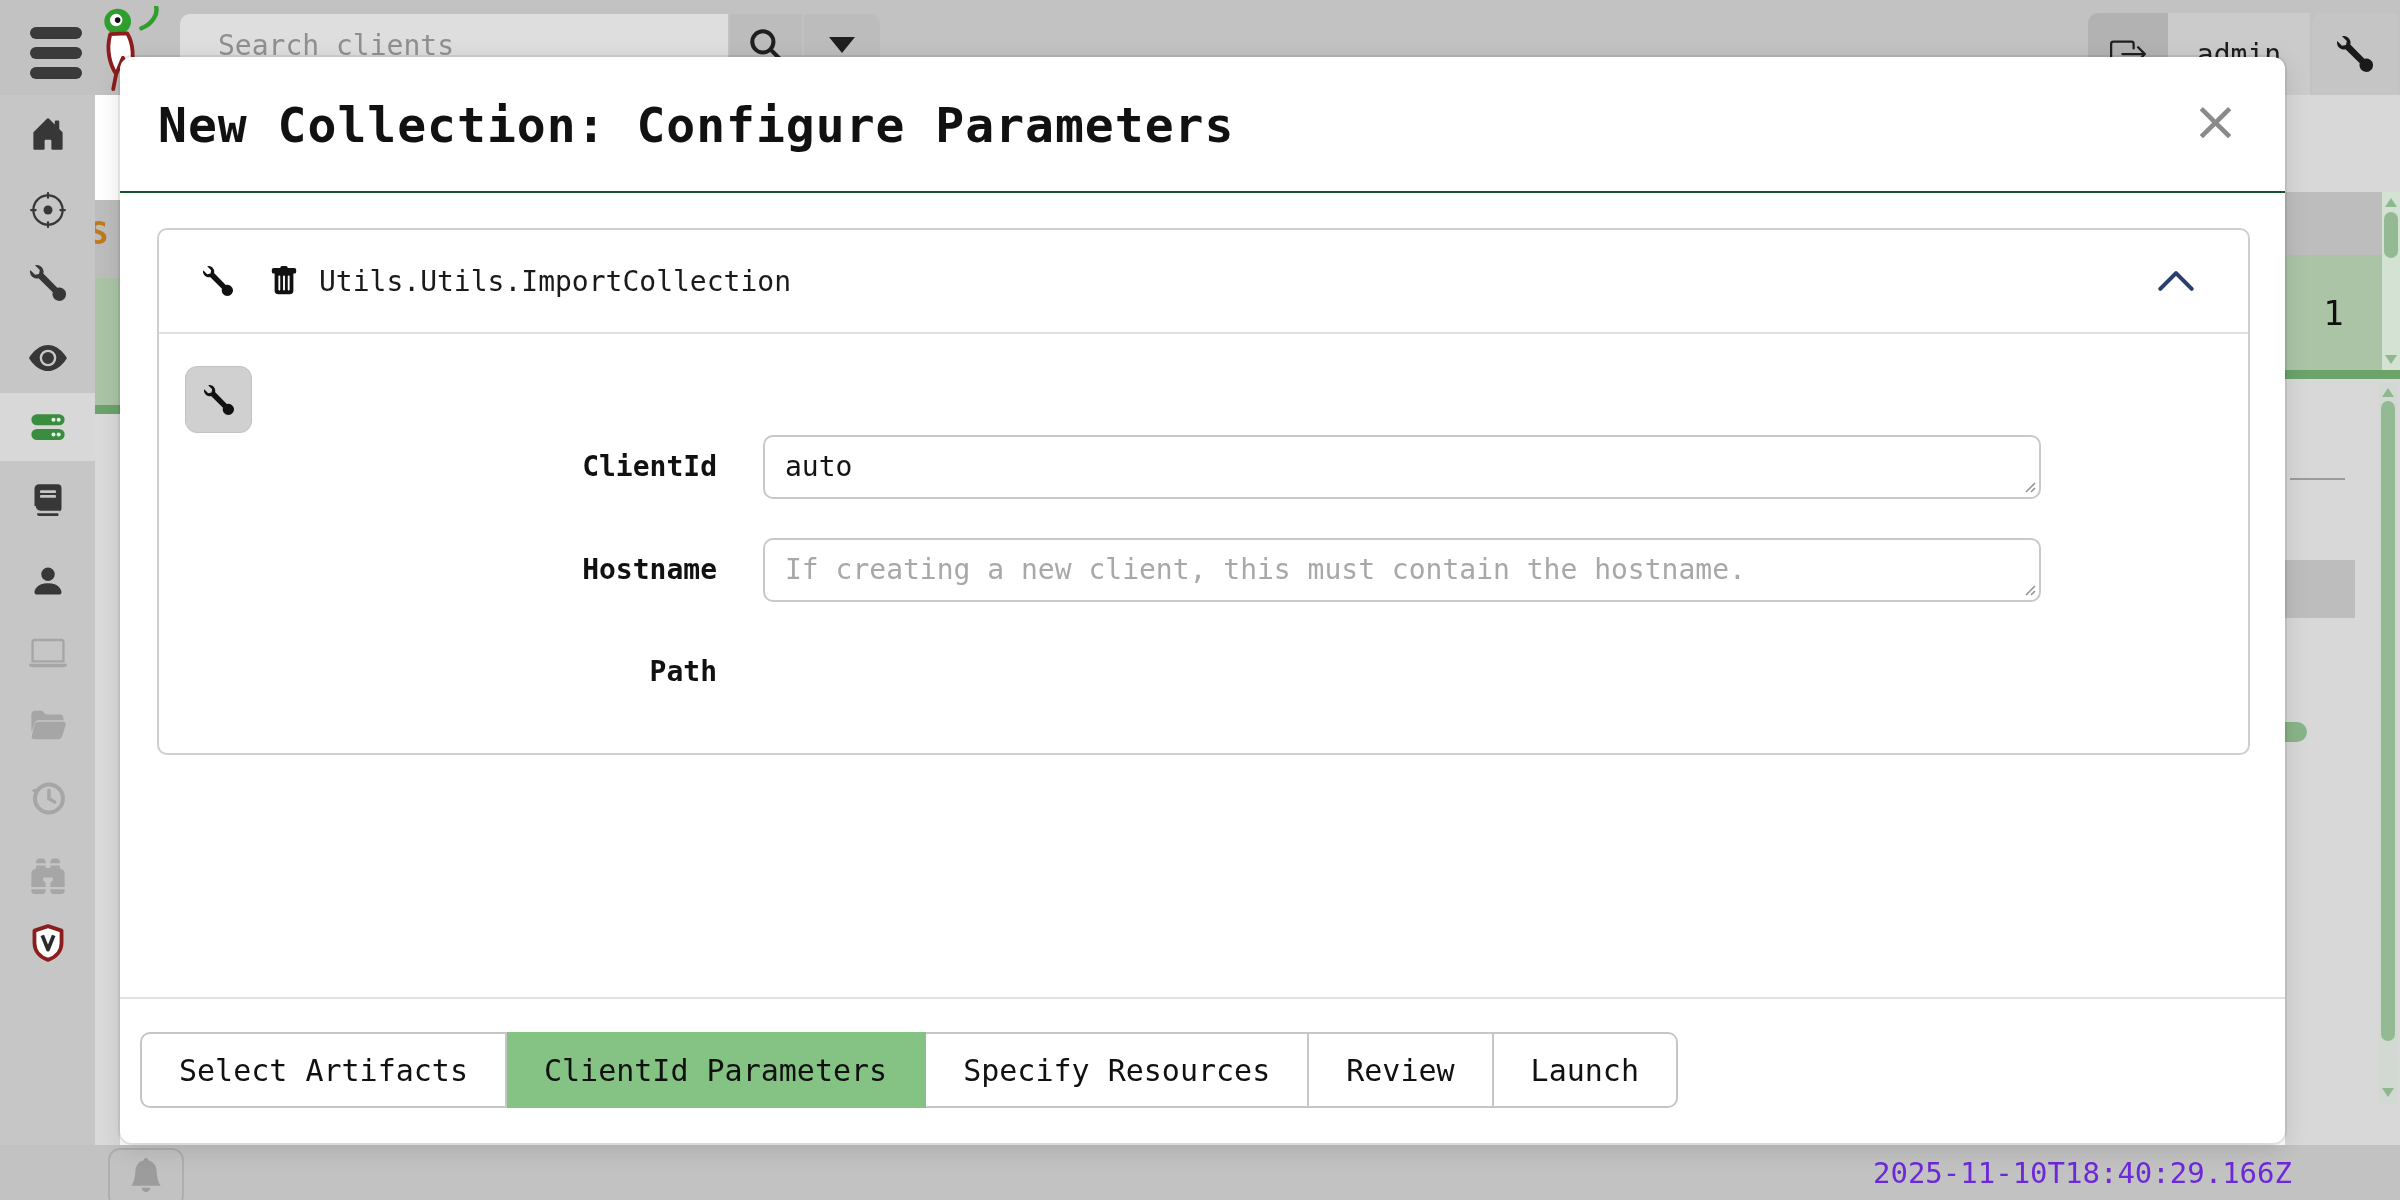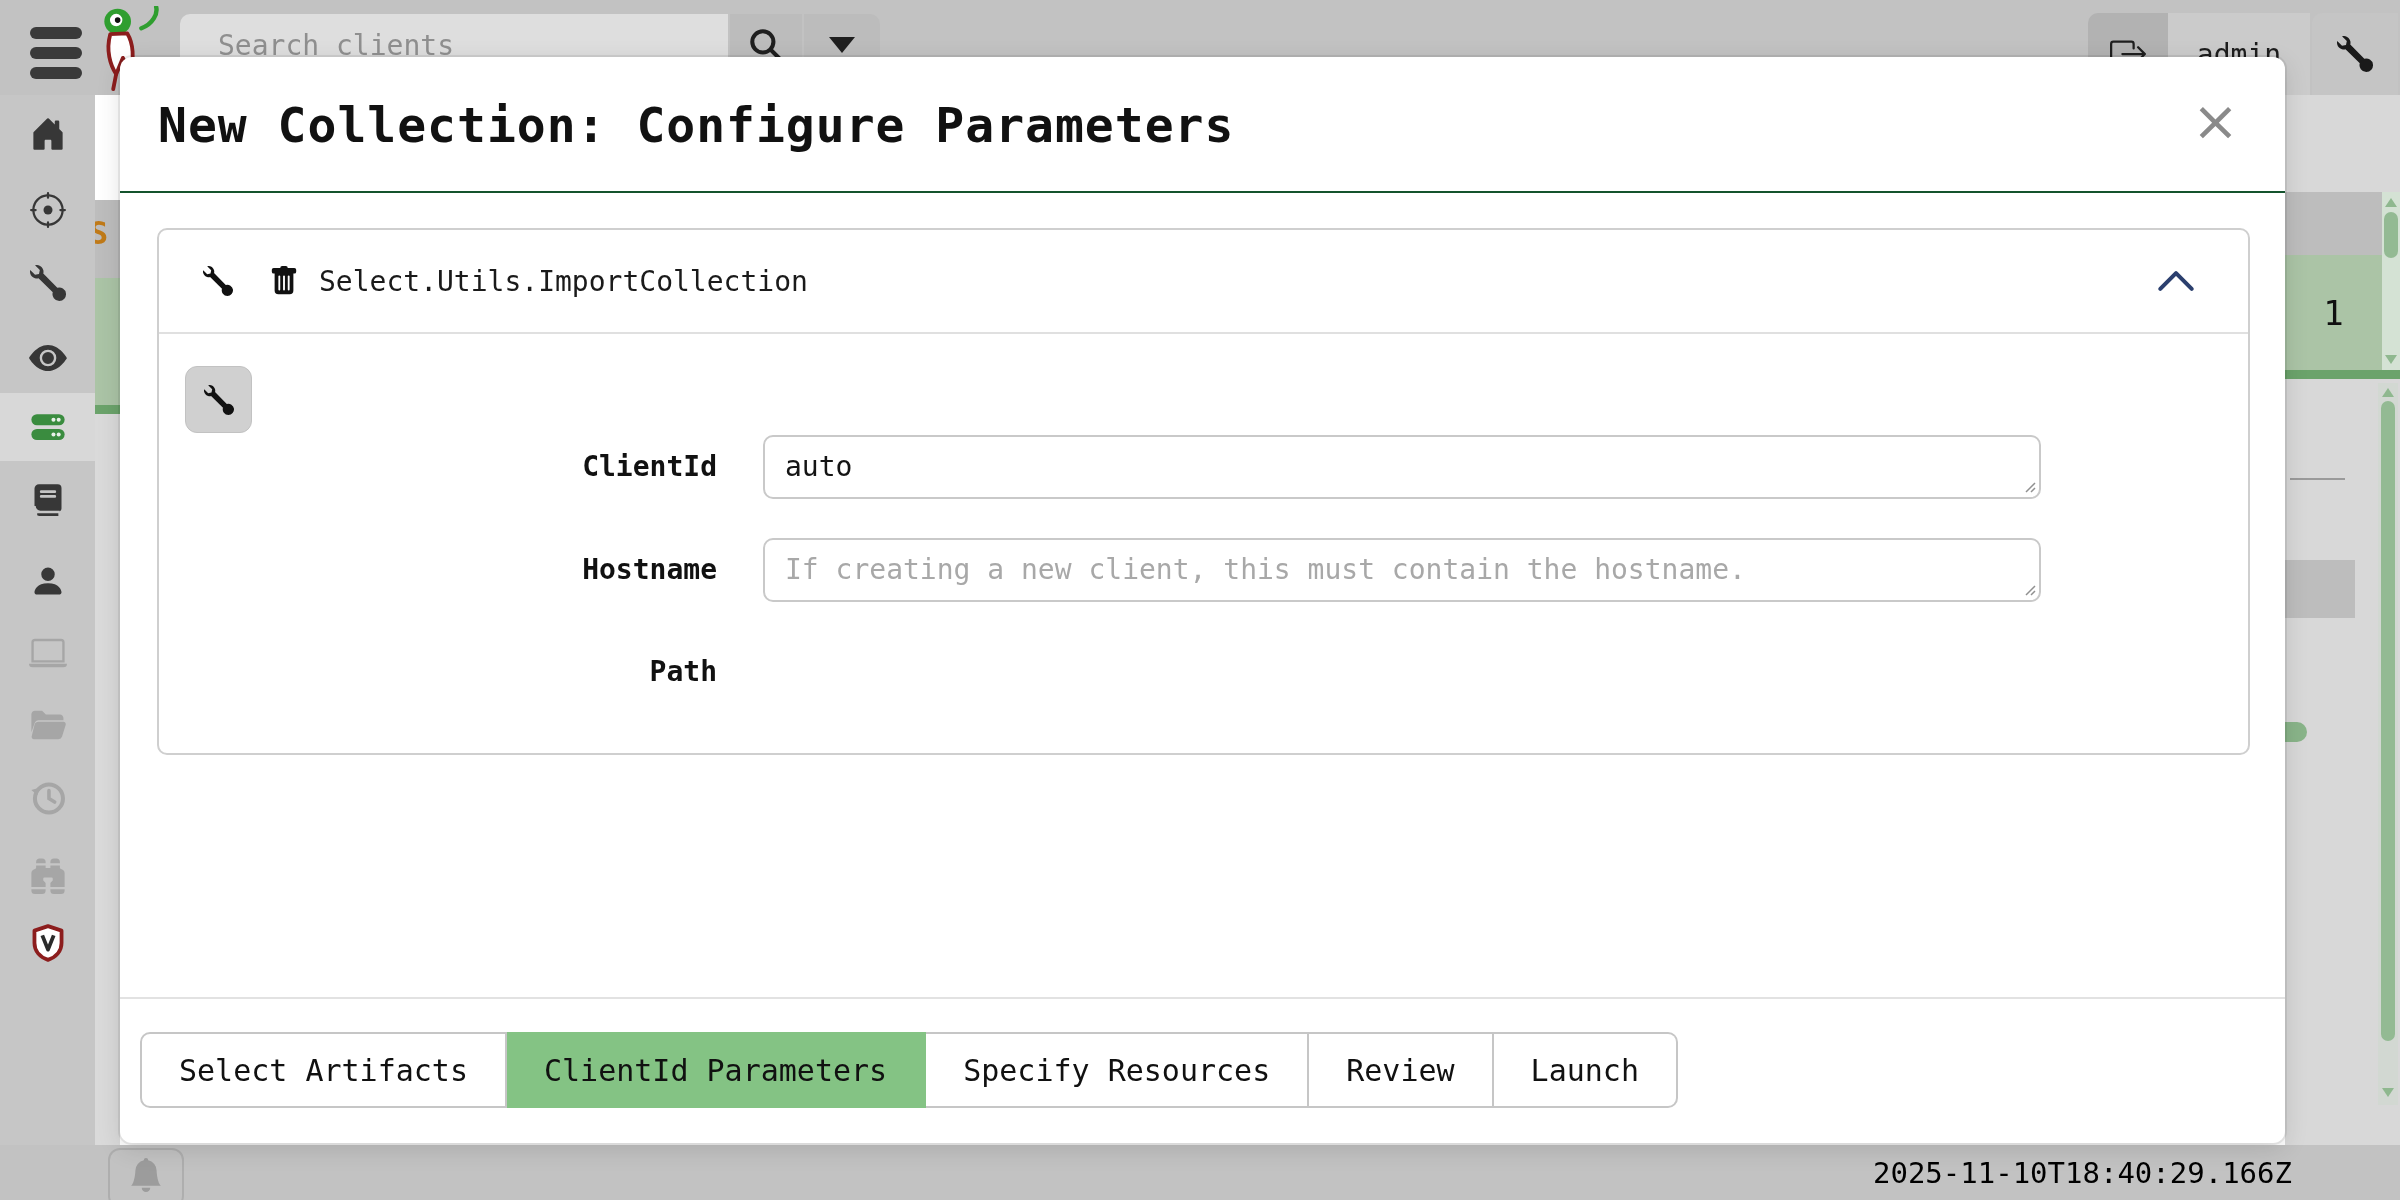--- a/index.html
+++ b/index.html
@@ -50,21 +50,21 @@
   .tri-up{border-bottom:9px solid #8fb88f;}
   .tri-down{border-top:9px solid #8fb88f;}
   .bg-right .hline{position:absolute;left:5px;top:383px;width:55px;height:2px;background:#9a9a9a;}
   .bg-right .blockg{position:absolute;left:0;top:465px;width:70px;height:58px;background:#bdbdbd;}
   .bg-right .nub{position:absolute;left:0;top:627px;width:22px;height:20px;background:#89b489;border-radius:0 10px 10px 0;}
 
   
   .footerbar{position:absolute;left:0;top:1145px;width:2400px;height:55px;background:#c2c2c2;z-index:1;}
   .bell-btn{position:absolute;left:108px;top:3px;width:76px;height:60px;border:2px solid #aeaeae;border-radius:12px;
       display:flex;align-items:flex-start;justify-content:center;padding-top:8px;}
-  .timestamp{position:absolute;right:108px;top:11px;font-size:29px;color:#000000;}
+  .timestamp{position:absolute;right:108px;top:11px;font-size:29px;color:#6d28d9;}
 
   
   .modal{position:absolute;left:120px;top:57px;width:2165px;height:1086px;background:#fff;border-radius:12px;
       box-shadow:0 0 0 2px rgba(0,0,0,0.07), 0 6px 24px rgba(0,0,0,0.12);z-index:5;}
   .modal-header{position:absolute;left:0;top:0;width:100%;height:136px;border-bottom:2px solid #14532d;}
   .modal-title{position:absolute;left:38px;top:0;line-height:136px;font-size:48px;font-weight:bold;letter-spacing:1px;color:#111;}
   .modal-close{position:absolute;right:46px;top:36px;font-size:56px;line-height:56px;color:#8a8a8a;cursor:pointer;
       font-family:"DejaVu Sans",sans-serif;}
 
   .card{position:absolute;left:37px;top:171px;width:2093px;height:527px;border:2px solid #cfcfcf;border-radius:10px;background:#fff;}
@@ -268,21 +268,21 @@
     </div>
 
     <div class="card">
       <div class="card-header">
         <svg width="30" height="30" viewBox="0 0 16 16" fill="#111" style="margin-right:36px">
           <path d="M.102 2.223A3.004 3.004 0 0 0 3.78 5.897l6.341 6.252A3.003 3.003 0 0 0 13 16a3 3 0 1 0-.851-5.878L5.897 3.781A3.004 3.004 0 0 0 2.223.1l2.141 2.142L4 4l-1.757.364z"></path>
         </svg>
         <svg width="30" height="32" viewBox="0 0 16 16" fill="#111" style="margin-right:20px">
           <path d="M2.5 1a1 1 0 0 0-1 1v1a1 1 0 0 0 1 1H3v9a2 2 0 0 0 2 2h6a2 2 0 0 0 2-2V4h.5a1 1 0 0 0 1-1V2a1 1 0 0 0-1-1H10a1 1 0 0 0-1-1H7a1 1 0 0 0-1 1zm3 4a.5.5 0 0 1 .5.5v7a.5.5 0 0 1-1 0v-7a.5.5 0 0 1 .5-.5M8 5a.5.5 0 0 1 .5.5v7a.5.5 0 0 1-1 0v-7A.5.5 0 0 1 8 5m3 .5v7a.5.5 0 0 1-1 0v-7a.5.5 0 0 1 1 0"></path>
         </svg>
-        <span class="card-title">Select.Utils.ImportCollection</span>
+        <span class="card-title">Utils.Utils.ImportCollection</span>
         <span class="chevron-wrap">
           <svg width="40" height="22" viewBox="0 0 24 14">
             <path d="M2 12 12 2 22 12" stroke="#2b3f6e" stroke-width="2.6" fill="none" stroke-linecap="round" stroke-linejoin="round"></path>
           </svg>
         </span>
       </div>
 
       <div class="card-body">
         <div class="gear-btn">
           <svg width="30" height="30" viewBox="0 0 16 16" fill="#111">

